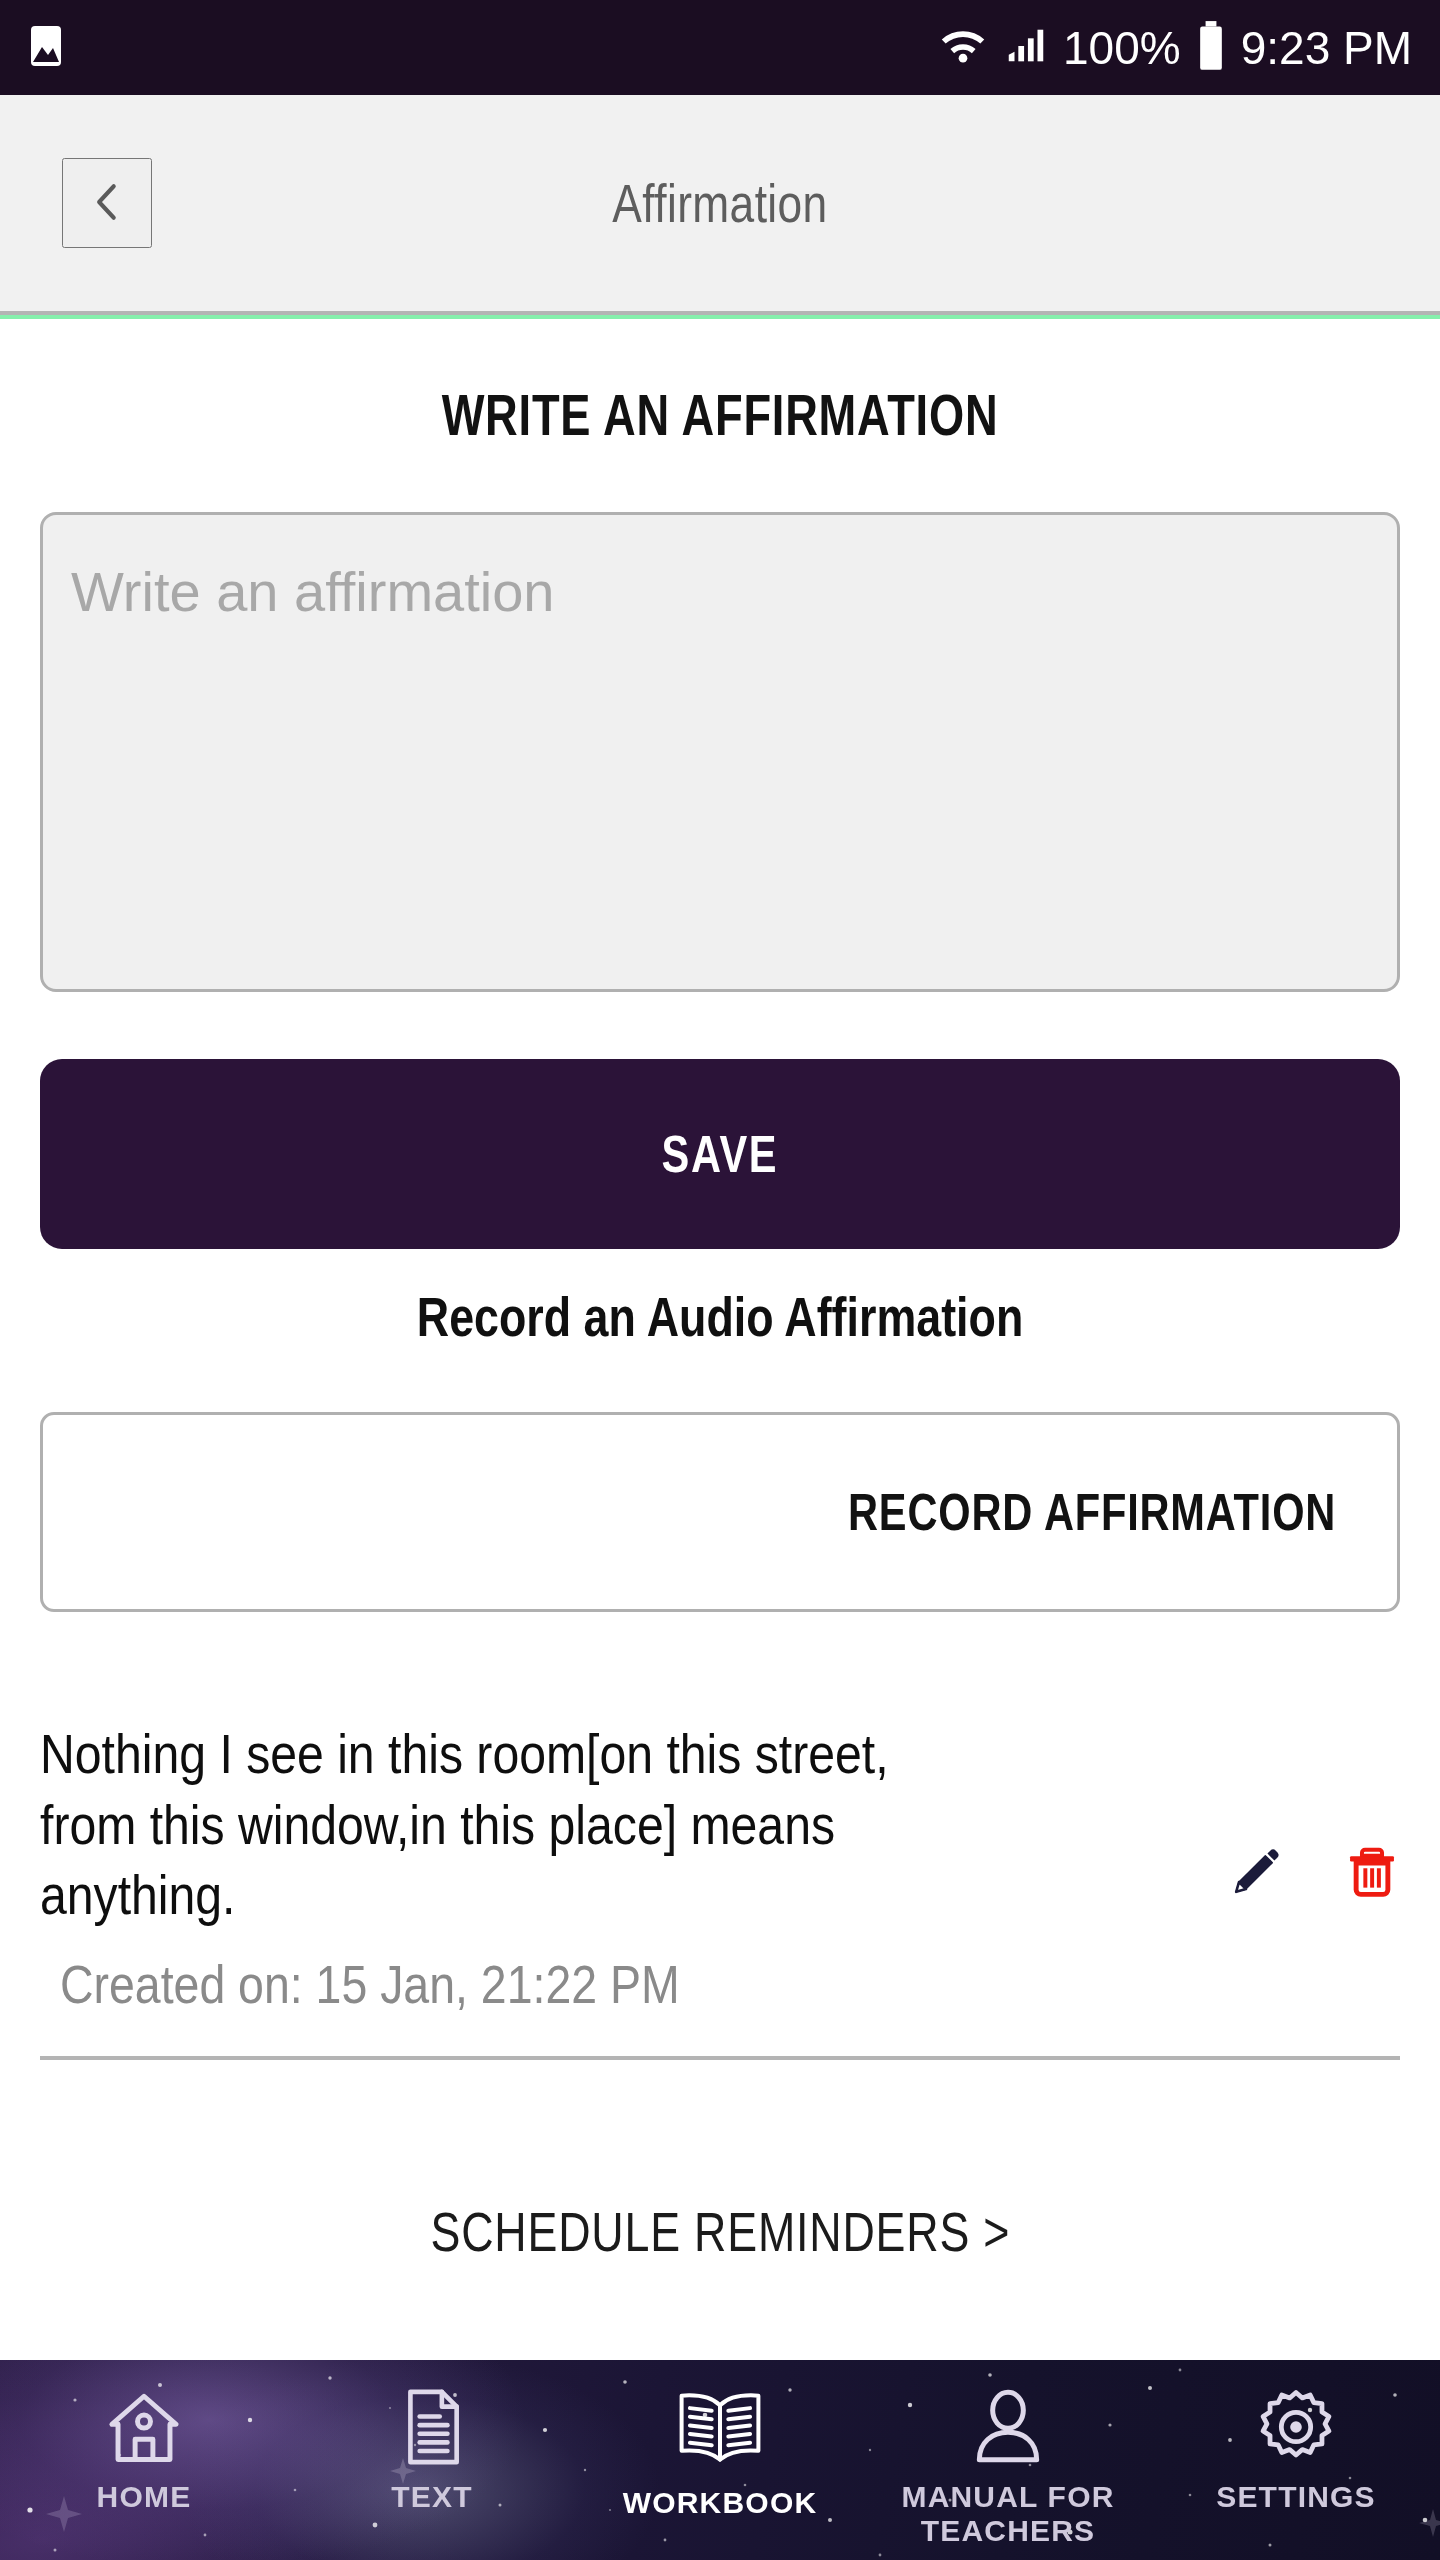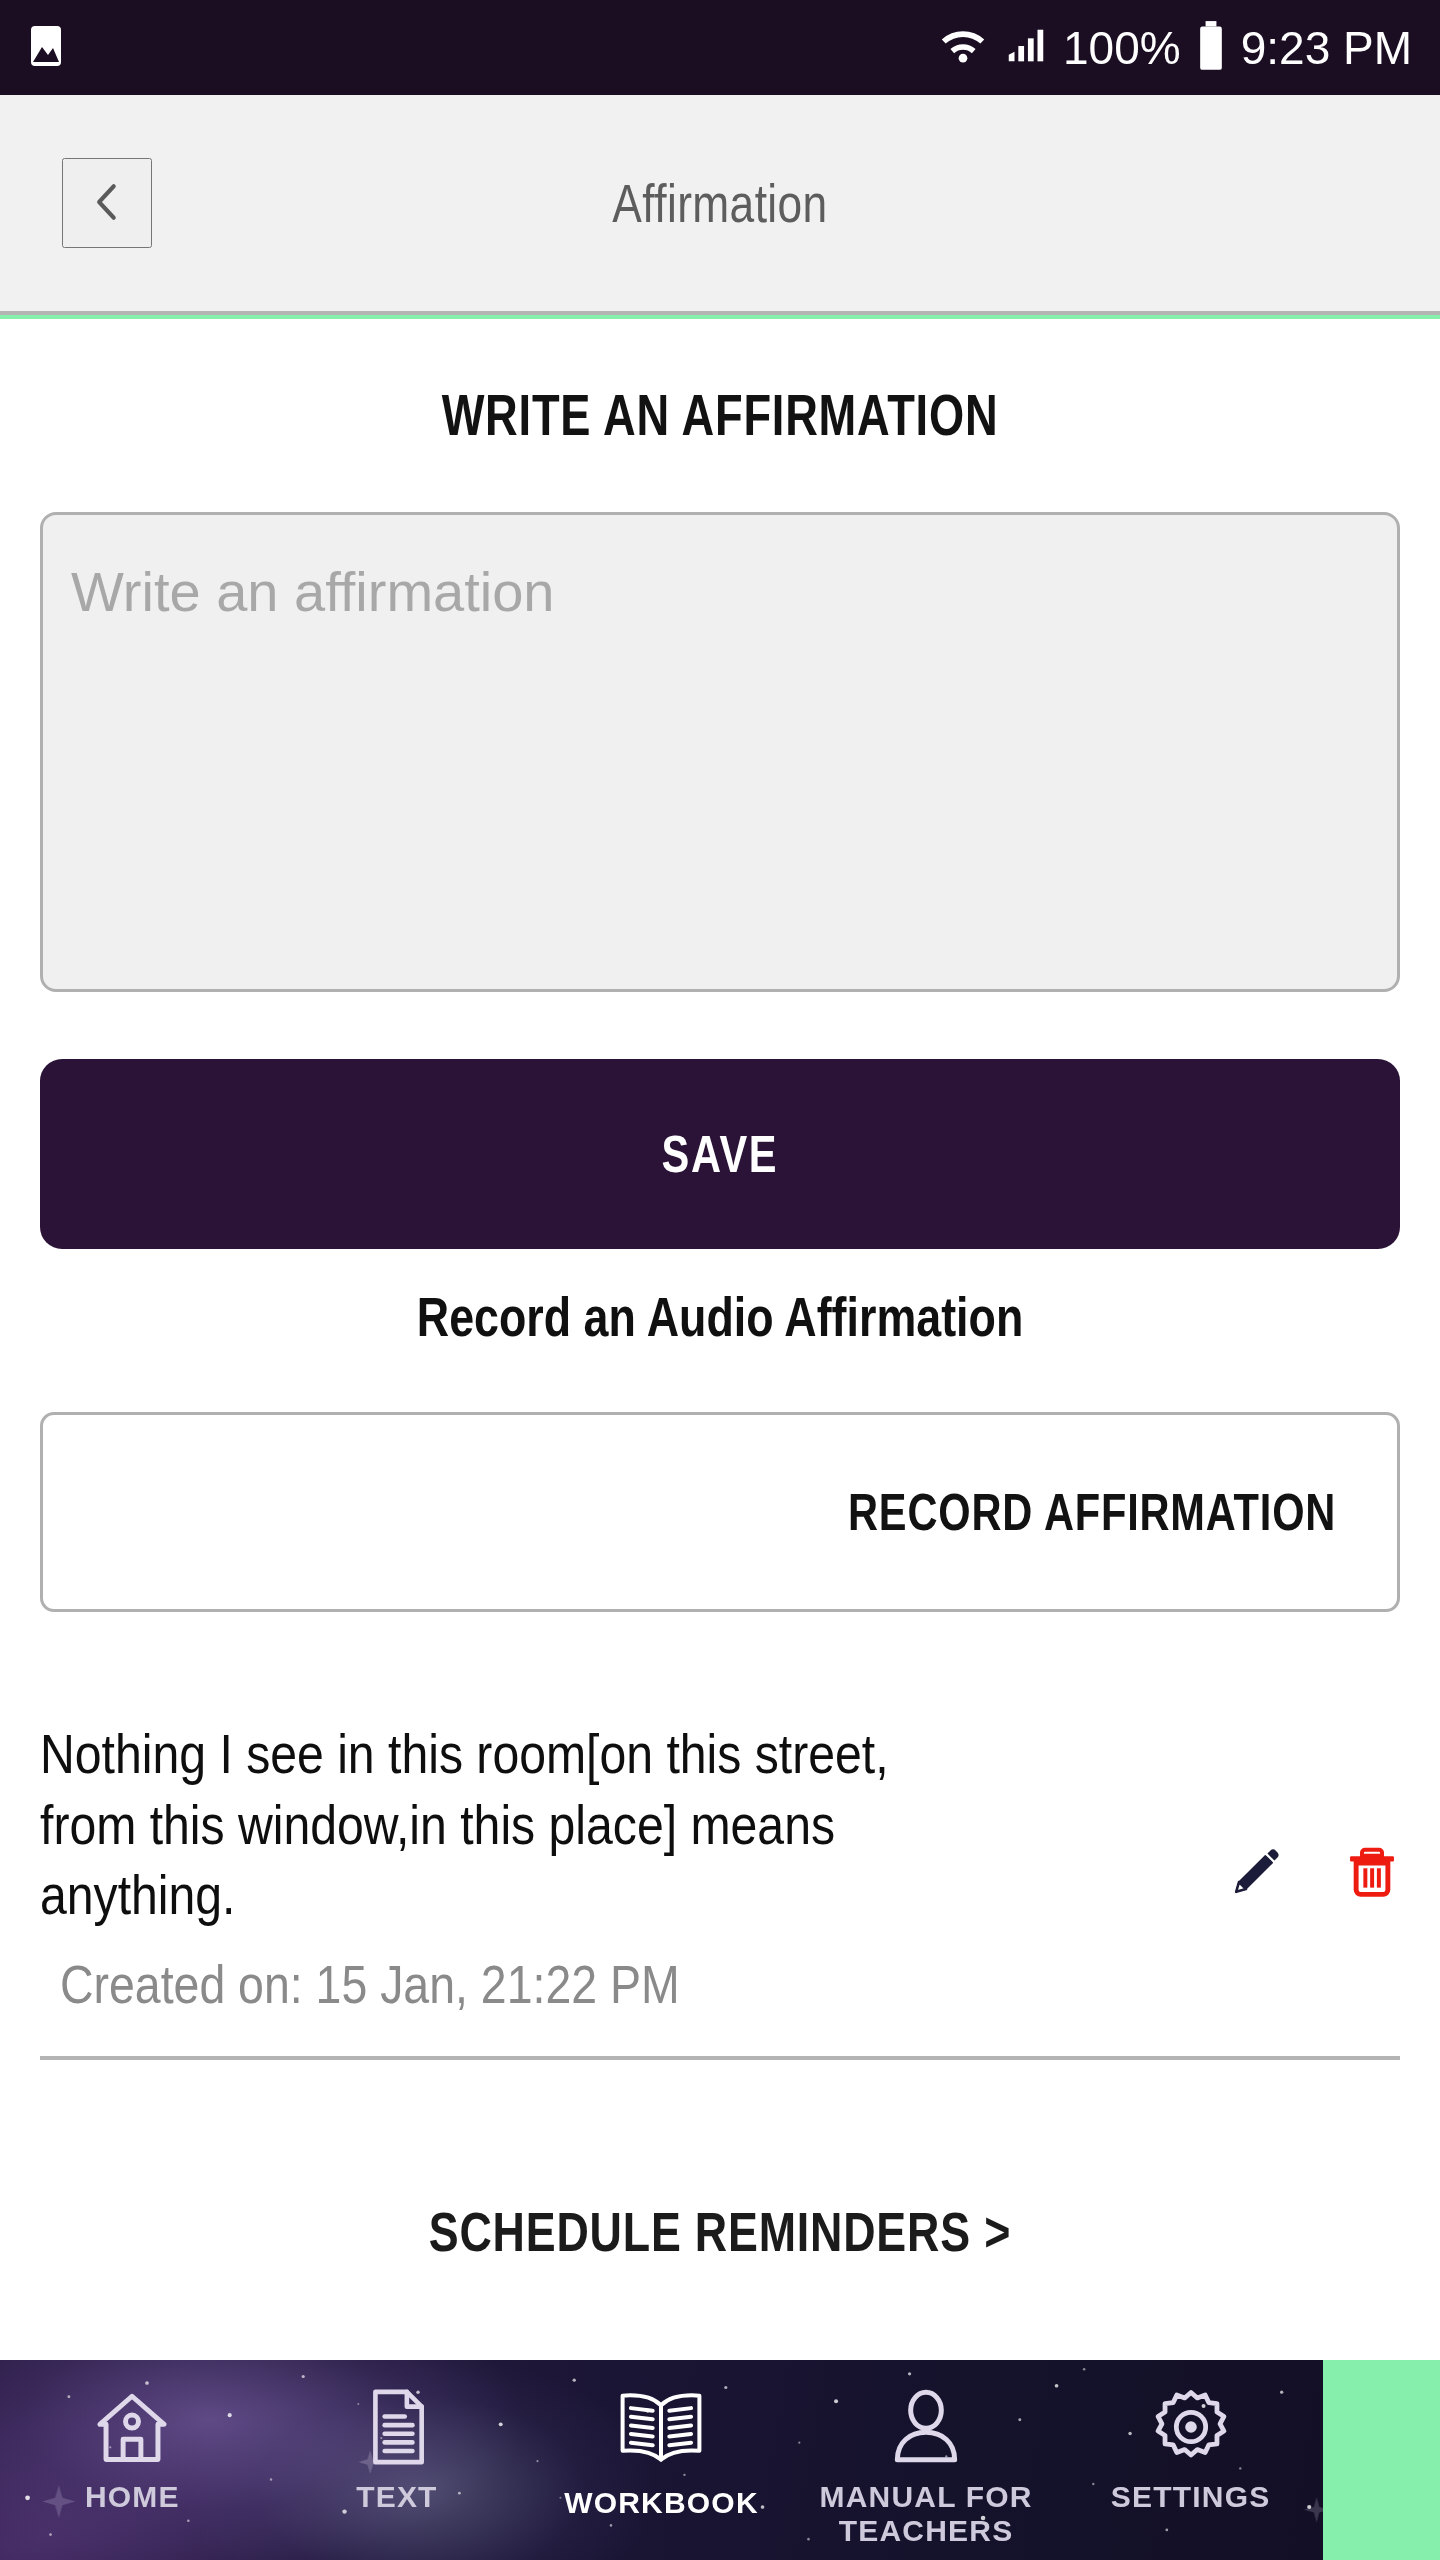--- a/index.html
+++ b/index.html
@@ -114,36 +114,36 @@
               display:flex; align-items:center; justify-content:center; }
 
   .divider {
     position:absolute; left:40px; top:1737px; width:1360px; height:4px;
     background:#b4b4b4;
   }
 
   .schedule-link {
     position:absolute; left:0; top:1880px; width:1440px;
     text-align:center; color:#1b1b1b;
-    font-size:56px; font-weight:700; font-stretch:condensed;
+    font-size:56px; font-weight:400; font-stretch:condensed;
     letter-spacing:1px; cursor:pointer; background:none; border:none;
     font-family:"Liberation Sans", sans-serif;
   }
   .schedule-link span { transform:scaleX(0.80); display:inline-block; }
 
   
   .bottomnav {
-    position:absolute; left:0; top:2360px; width:1323px; height:200px;
+    position:absolute; left:0; top:2360px; width:1440px; height:200px;
     overflow:hidden;
     background:
       radial-gradient(ellipse 420px 200px at 210px 60px, rgba(150,120,200,.50) 0%, rgba(120,90,170,.18) 45%, rgba(0,0,0,0) 75%),
       radial-gradient(ellipse 300px 170px at 420px 130px, rgba(170,180,215,.33) 0%, rgba(90,90,150,.10) 55%, rgba(0,0,0,0) 80%),
       radial-gradient(ellipse 520px 260px at 40px 180px, rgba(110,70,150,.45) 0%, rgba(60,35,95,.12) 55%, rgba(0,0,0,0) 80%),
       linear-gradient(100deg, #2a1c44 0%, #241a3e 22%, #1b1535 45%, #15122c 70%, #120f26 100%);
-    display:flex; align-items:flex-start;
+    display:flex; align-items:flex-start;justify-content:center;
   }
   .stars { position:absolute; inset:0; pointer-events:none; }
   .nav-item {
     flex:1; display:flex; flex-direction:column; align-items:center;
     justify-content:flex-start; padding-top:24px; cursor:pointer;
     position:relative; z-index:2;
   }
   .nav-icon { height:86px; display:flex; align-items:center; justify-content:center; }
   .nav-label {
     margin-top:10px; color:#cfc9dc; font-size:30px; font-weight:700;

